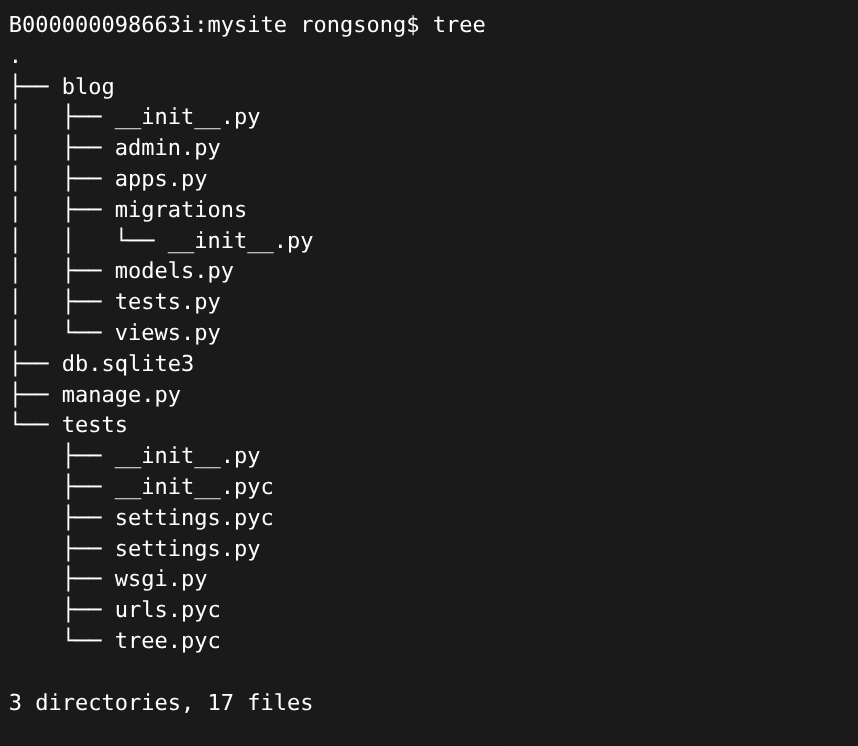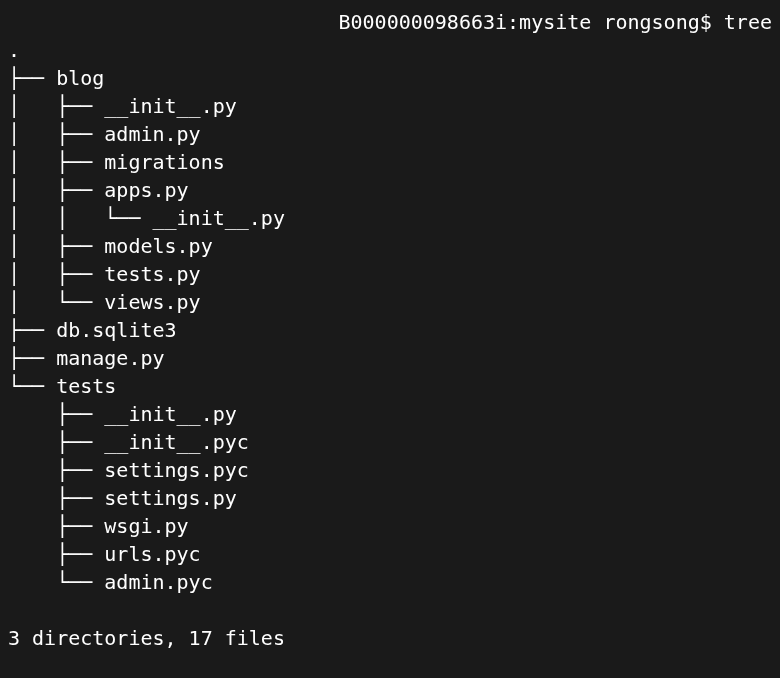--- a/index.html
+++ b/index.html
@@ -13,49 +13,48 @@
       font-family: "Menlo", "Monaco", "Consolas", monospace;
       font-size: 20px;
       line-height: 1.4;
       padding: 8px;
       width: 780px;
       height: 678px;
       overflow: hidden;
     }
     .prompt-line {
       white-space: pre;
-      text-align: right;
     }
     .tree-line {
       white-space: pre;
     }
     .summary {
       white-space: pre;
       margin-top: 1.4em;
     }
   </style>
 </head>
 <body>
 
 <div class="prompt-line"><span>B000000098663i</span>:<span>mysite</span> <span>rongsong</span><span>$</span> <span>tree</span></div>
 <div class="tree-line">.</div>
 <div id="tree-container">
     <div class="tree-line">├── blog</div>
     <div class="tree-line">│   ├── __init__.py</div>
     <div class="tree-line">│   ├── admin.py</div>
+    <div class="tree-line">│   ├── apps.py</div>
     <div class="tree-line">│   ├── migrations</div>
-    <div class="tree-line">│   ├── apps.py</div>
     <div class="tree-line">│   │   └── __init__.py</div>
     <div class="tree-line">│   ├── models.py</div>
     <div class="tree-line">│   ├── tests.py</div>
     <div class="tree-line">│   └── views.py</div>
     <div class="tree-line">├── db.sqlite3</div>
     <div class="tree-line">├── manage.py</div>
     <div class="tree-line">└── tests</div>
     <div class="tree-line">    ├── __init__.py</div>
     <div class="tree-line">    ├── __init__.pyc</div>
     <div class="tree-line">    ├── settings.pyc</div>
     <div class="tree-line">    ├── settings.py</div>
     <div class="tree-line">    ├── wsgi.py</div>
     <div class="tree-line">    ├── urls.pyc</div>
-    <div class="tree-line">    └── admin.pyc</div>
+    <div class="tree-line">    └── tree.pyc</div>
   </div>
 <div class="summary">3 directories, 17 files</div>
 
 </body></html>

